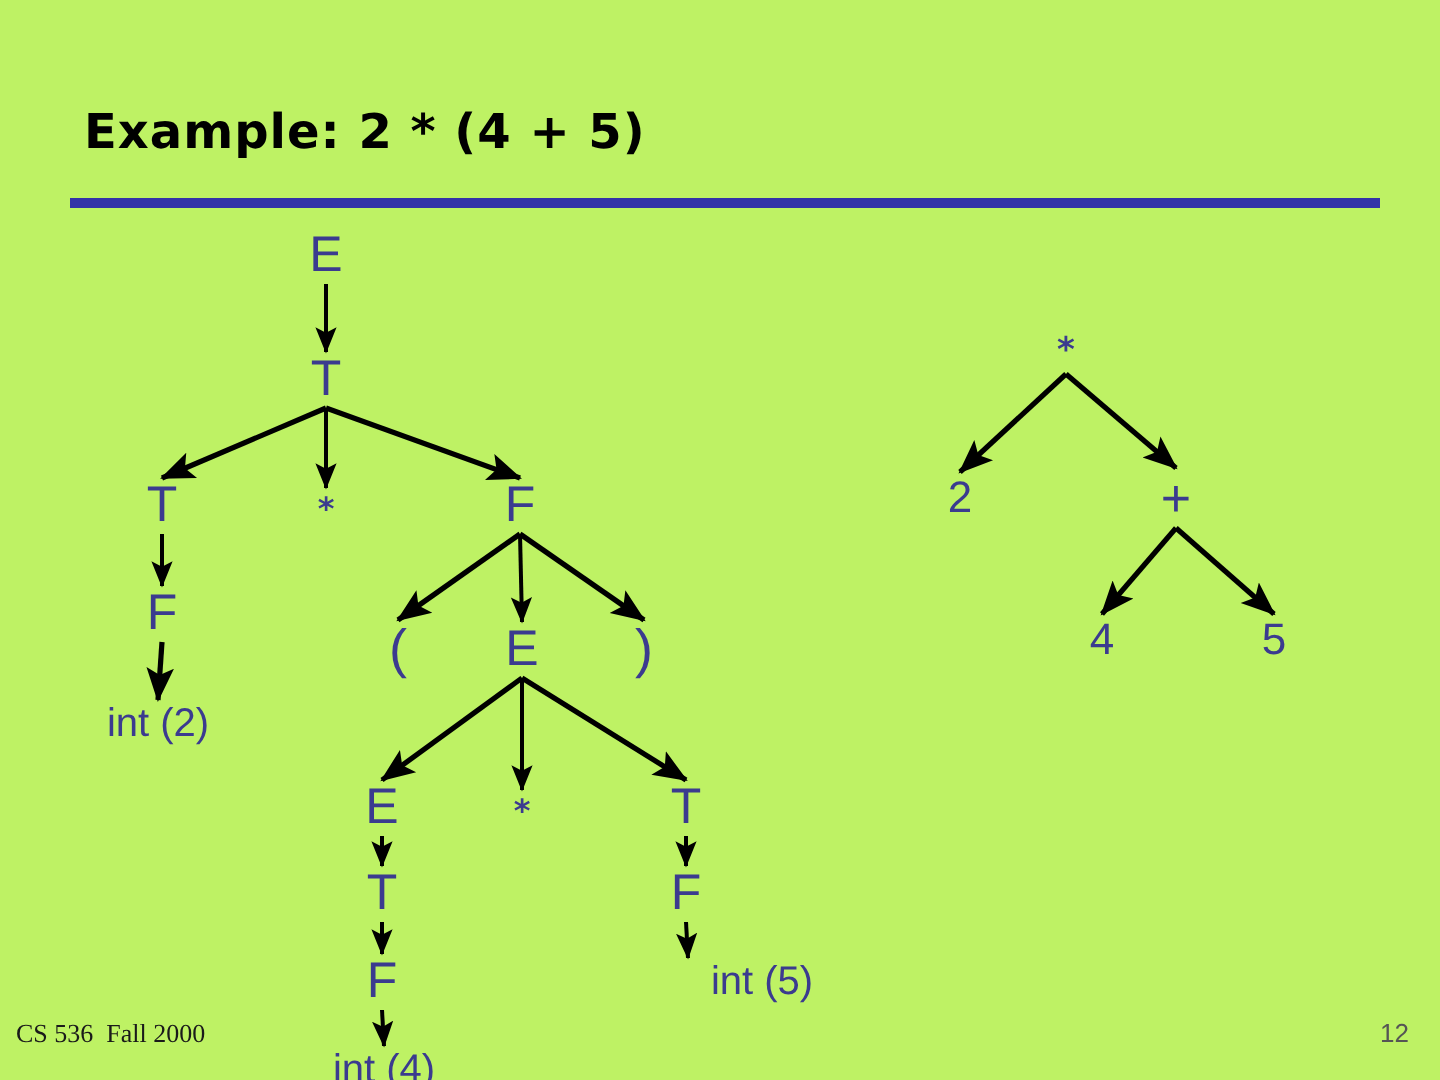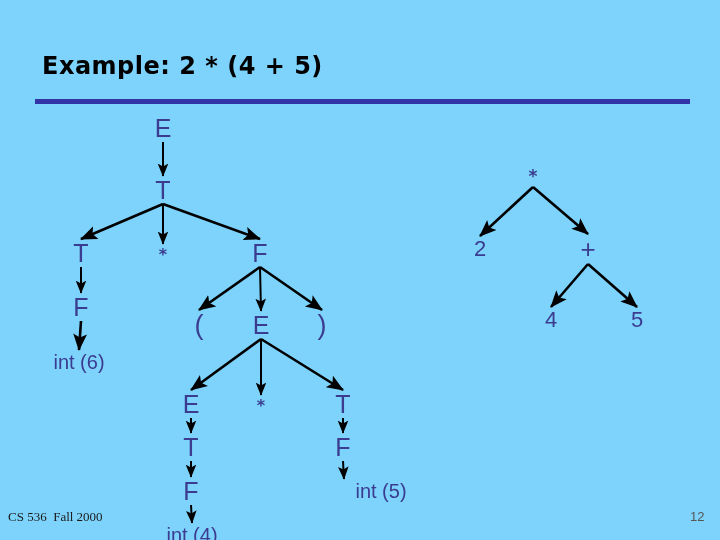--- a/index.html
+++ b/index.html
@@ -15,21 +15,21 @@
     overflow: hidden;
     font-family: "Liberation Sans", sans-serif;
     background: #fdfdfd;
   }
 
   #slide {
     position: absolute;
     inset: 0;
     width: 720px;
     height: 540px;
-    background: #7dd3fc;
+    background: #bef264;
   }
 
   
   .title-row {
     position: absolute;
     left: 0;
     top: 52px;
     width: 720px;
     height: 40px;
   }
@@ -186,21 +186,21 @@
   <div id="labels-parse">
       <div class="node-label node-nt" style="left: 163px; top: 128px;">E</div>
       <div class="node-label node-nt" style="left: 163px; top: 190px;">T</div>
       <div class="node-label node-nt" style="left: 81px; top: 253px;">T</div>
       <div class="node-label node-op-small" style="left: 163px; top: 255px;">*</div>
       <div class="node-label node-nt" style="left: 260px; top: 253px;">F</div>
       <div class="node-label node-nt" style="left: 81px; top: 307px;">F</div>
       <div class="node-label node-paren" style="left: 199px; top: 325px;">(</div>
       <div class="node-label node-nt" style="left: 261px; top: 325px;">E</div>
       <div class="node-label node-paren" style="left: 322px; top: 325px;">)</div>
-      <div class="node-label node-int" style="left: 79px; top: 362px;">int (6)</div>
+      <div class="node-label node-int" style="left: 79px; top: 362px;">int (2)</div>
       <div class="node-label node-nt" style="left: 191px; top: 404px;">E</div>
       <div class="node-label node-op-small" style="left: 261px; top: 406px;">*</div>
       <div class="node-label node-nt" style="left: 343px; top: 404px;">T</div>
       <div class="node-label node-nt" style="left: 191px; top: 447px;">T</div>
       <div class="node-label node-nt" style="left: 343px; top: 447px;">F</div>
       <div class="node-label node-nt" style="left: 191px; top: 491px;">F</div>
       <div class="node-label node-int" style="left: 344px; top: 491px; margin-left: 37px;">int (5)</div>
       <div class="node-label node-int" style="left: 192px; top: 535px;">int (4)</div>
     </div>
   <div id="labels-ast">

